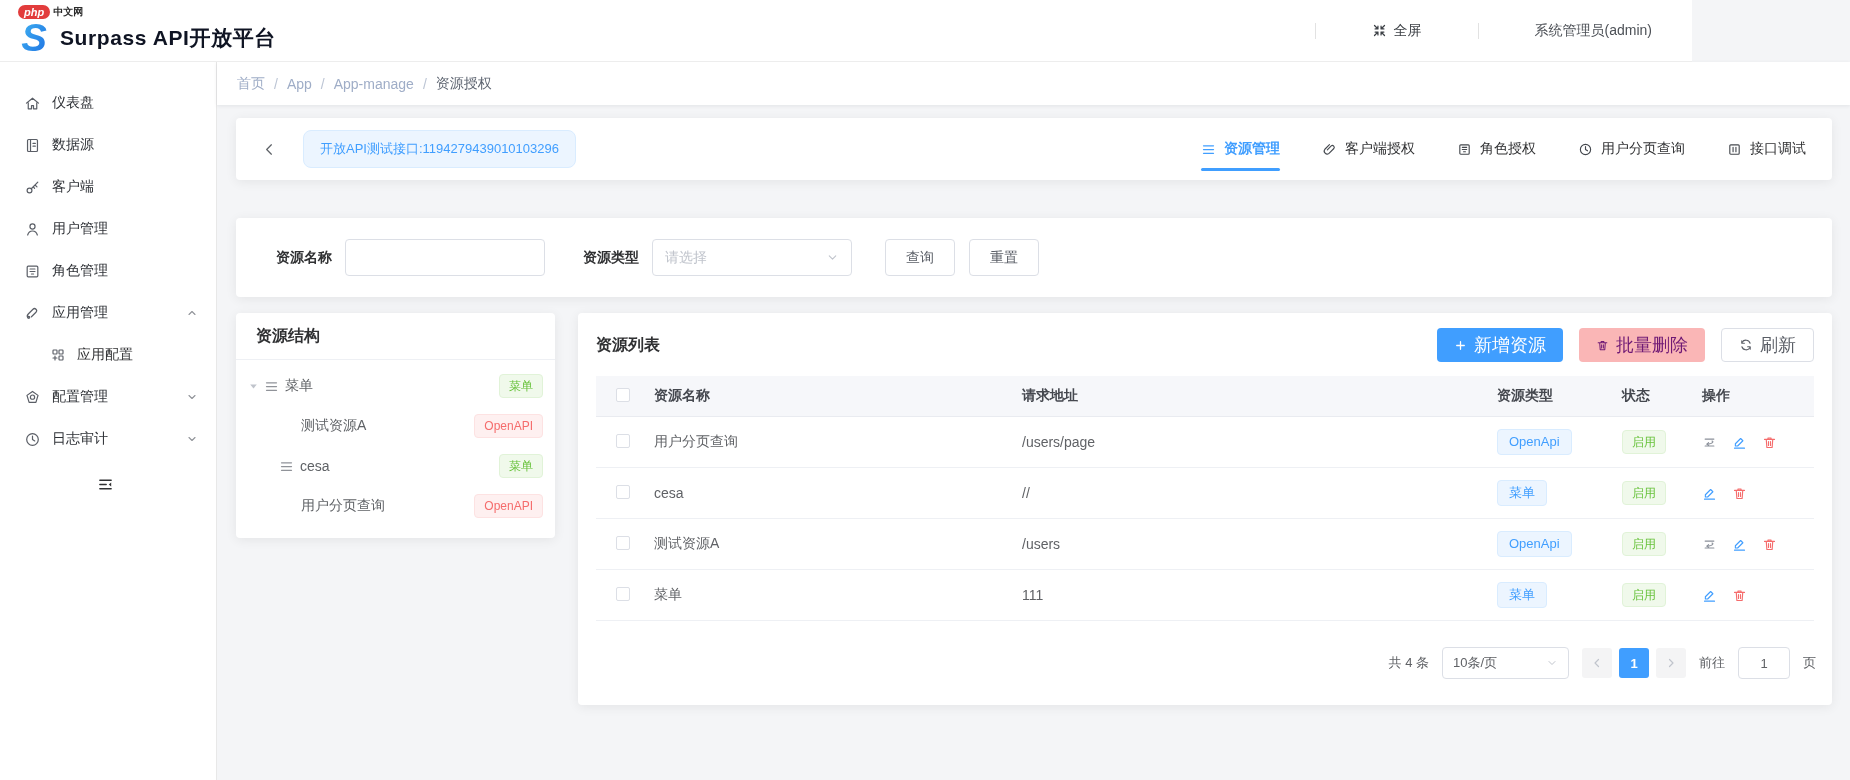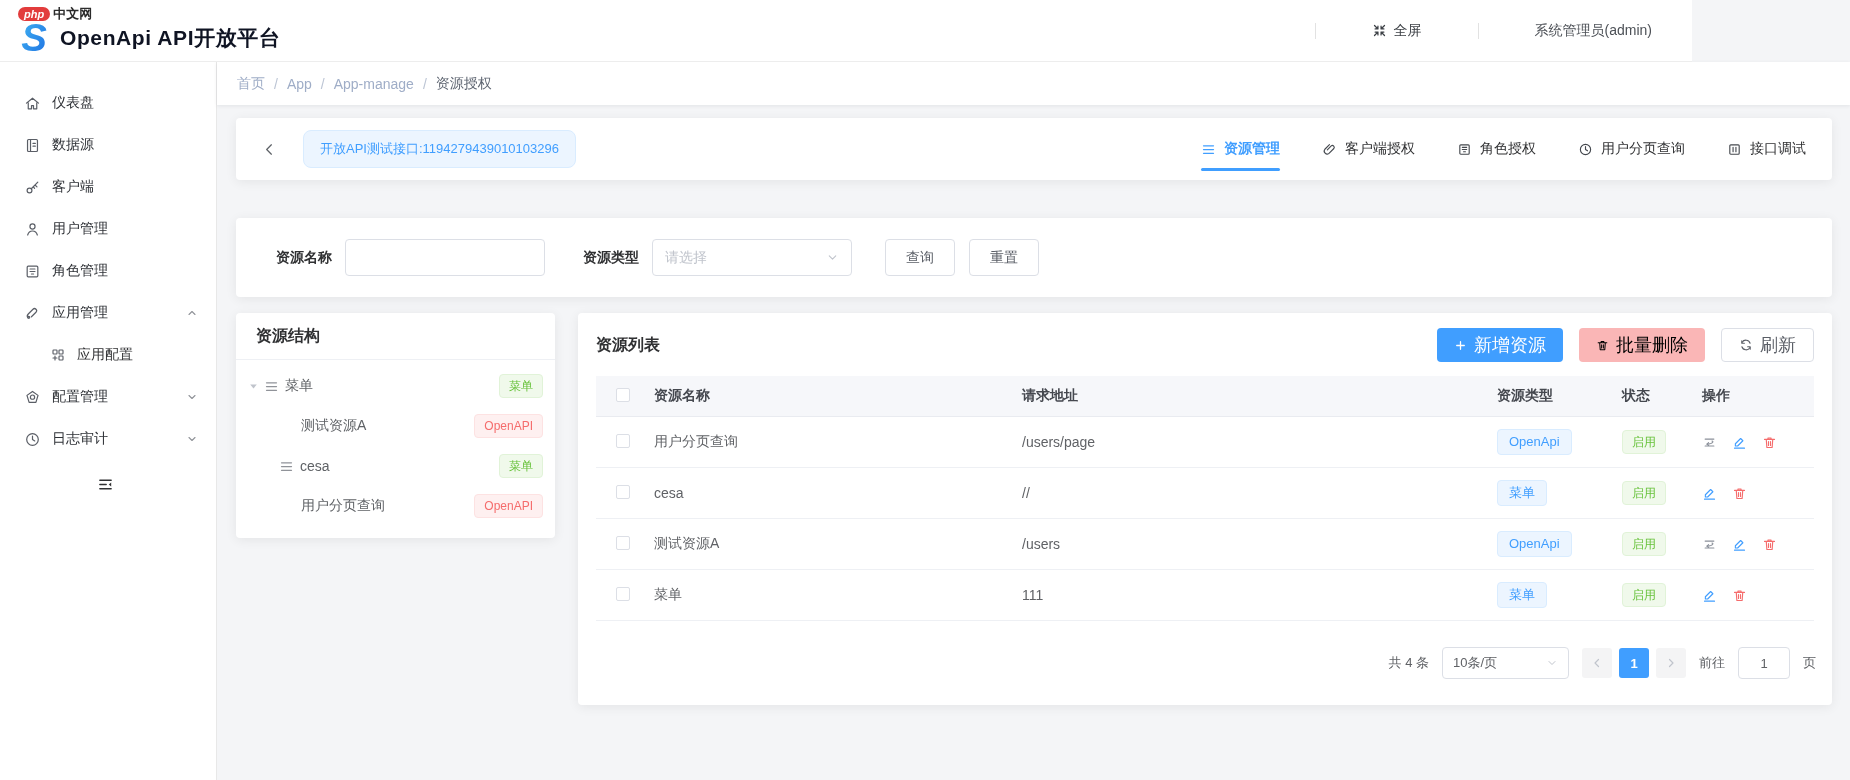--- a/index.html
+++ b/index.html
@@ -7,21 +7,21 @@
     font-family:"Liberation Sans","DejaVu Sans",sans-serif; background:#f4f5f7; }
   svg { display:block; }
 
   
   .header { position:absolute; top:0; left:0; width:1692px; height:62px; background:#fff;
     border-bottom:1px solid #ededed; display:flex; align-items:center; padding:0 40px 0 14px; z-index:5; }
   .brand { display:flex; align-items:flex-end; position:relative; padding-top:14px; }
   .watermark { position:absolute; top:2px; left:4px; display:flex; align-items:center; gap:3px; }
   .wm-php { background:#e23c3c; color:#fff; font-weight:bold; font-style:italic; font-size:11px;
     padding:1px 6px; border-radius:9px; }
-  .wm-site { color:#2b2b2b; font-weight:bold; font-size:13px; }
+  .wm-site { color:#2b2b2b; font-weight:bold; font-size:10px; }
   .brand-title { font-size:21px; font-weight:bold; color:#0f1423; letter-spacing:.6px; margin:0 0 7px 6px; }
   .header-right { margin-left:auto; display:flex; align-items:center; color:#4d5157; font-size:14px;gap:36px; }
   .hdr-divider { width:1px; height:16px; background:#e2e2e2; margin:0 20px; }
   .fullscreen-btn { display:flex; align-items:center; gap:7px; cursor:pointer; color:#3d4146; }
 
   
   .sidebar { position:absolute; top:62px; left:0; width:217px; height:718px; background:#fff;
     border-right:1px solid #e8e8e8; padding-top:20px; }
   .menu-item { height:42px; display:flex; align-items:center; padding:0 18px 0 24px;
     font-size:14px; color:#2e3136; cursor:pointer; }
@@ -92,21 +92,21 @@
   .tag-blue { background:#ecf5ff; border:1px solid #d9ecff; color:#409eff; font-size:13px; height:26px; line-height:24px; padding:0 11px; }
 
   
   .list-card { flex:1; padding-bottom:20px; }
   .list-header { display:flex; align-items:center; padding:15px 18px 14px; }
   .list-title { font-size:16px; font-weight:bold; color:#303133; }
   .list-actions { margin-left:auto; display:flex; gap:16px; }
   .btn { height:34px; border:none; border-radius:4px; font-size:18px; display:flex; align-items:center;
     gap:7px; padding:0 17px; cursor:pointer; font-family:inherit; }
   .btn-primary { background:#409eff; color:#fff; }
-  .btn-danger-disabled { background:#fab6b6; color:#000000; cursor:not-allowed; }
+  .btn-danger-disabled { background:#fab6b6; color:#701a75; cursor:not-allowed; }
   .btn-default { background:#fff; border:1px solid #dcdfe6; color:#5a5e66; }
 
   .table-wrap { margin:0 18px; }
   table { width:100%; border-collapse:collapse; font-size:14px; color:#606266; }
   thead th { background:#f6f7fa; color:#45484f; font-weight:bold; text-align:left;
     padding:11px 0; border-bottom:1px solid #e9ebf0; }
   tbody td { padding:12px 0; border-bottom:1px solid #eef0f4; }
   .cb { width:14px; height:14px; border:1px solid #dcdfe6; border-radius:2px; background:#fff;
     display:inline-block; cursor:pointer; }
   th .cb, td .cb { margin-left:20px; }
@@ -141,21 +141,21 @@
     </div>
     <svg width="40" height="42" viewBox="0 0 48 48">
       <defs>
           <linearGradient id="sg" x1="0" y1="0" x2="1" y2="1">
         <stop offset="0" stop-color="#41b4f2"></stop>
             <stop offset="1" stop-color="#1d6fe2"></stop>
       </linearGradient>
         </defs>
       <text x="24" y="40" text-anchor="middle" font-size="46" font-weight="bold" font-style="italic" fill="url(#sg)">S</text>
     </svg>
-    <div class="brand-title">OpenApi API开放平台</div>
+    <div class="brand-title">Surpass API开放平台</div>
   </div>
   <div class="header-right">
     <span class="hdr-divider"></span>
     <div class="fullscreen-btn">
       <svg class="mi-icon" width="15" height="15" viewBox="0 0 24 24" fill="none" stroke="currentColor" stroke-width="2" stroke-linecap="round" stroke-linejoin="round">
         <path d="M4 4l5.5 5.5M9.5 5v4.5H5M20 20l-5.5-5.5M14.5 19v-4.5H19M20 4l-5.5 5.5M14.5 5v4.5H19M4 20l5.5-5.5M9.5 19v-4.5H5"></path>
       </svg>
       <span>全屏</span>
     </div>
     <span class="hdr-divider"></span>

